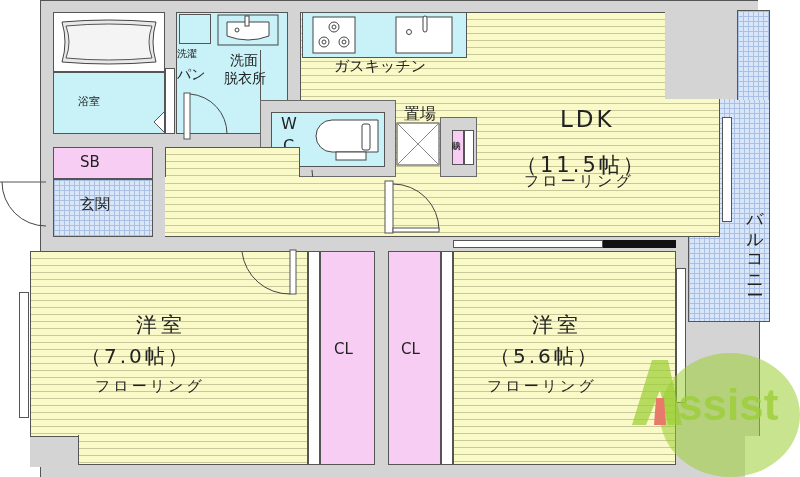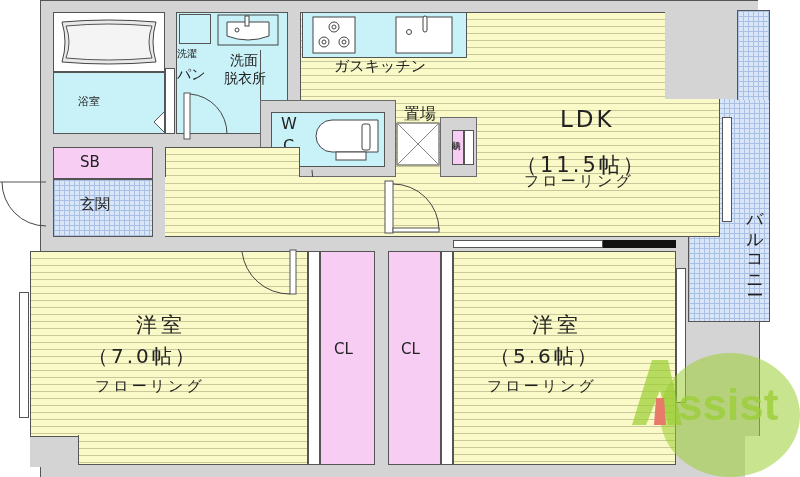--- a/index.html
+++ b/index.html
@@ -121,21 +121,21 @@
 <svg style="left:0;top:180px;" width="52" height="50">
   <path d="M0 2 L46 2" stroke="#555"></path>
   <path d="M2 2 A44 44 0 0 0 46 46" fill="none" stroke="#444"></path>
 </svg>
 
 <div class="abs floor" style="left:30px;top:251px;width:278px;height:186px;"></div>
 <div class="abs wall" style="left:30px;top:437px;width:48px;height:30px;border:none;"></div>
 <div class="abs floor" style="left:78px;top:435px;width:230px;height:30px;border-top:none;"></div>
 <div class="abs white" style="left:19px;top:292px;width:10px;height:126px;"></div>
 <div class="label" style="left:136px;top:313px;font-size:21px;letter-spacing:4px;">洋室</div>
-<div class="label" style="left:88px;top:345px;font-size:20px;letter-spacing:3px;">（7.0帖）</div>
+<div class="label" style="left:81px;top:345px;font-size:20px;letter-spacing:3px;">（7.0帖）</div>
 <div class="label" style="left:95px;top:378px;font-size:15px;letter-spacing:3px;">フローリング</div>
 <svg style="left:240px;top:240px;" width="58" height="60">
   <rect x="50" y="10" width="6" height="44" fill="#fff" stroke="#555"></rect>
   <path d="M2 12 A48 48 0 0 0 50 54" fill="none" stroke="#444"></path>
 </svg>
 
 <div class="abs white" style="left:308px;top:251px;width:12px;height:214px;"></div>
 <div class="abs pink" style="left:320px;top:251px;width:55px;height:214px;"></div>
 <div class="label" style="left:334px;top:341px;font-size:15px;">CL</div>
 <div class="abs pink" style="left:388px;top:251px;width:53px;height:214px;"></div>

